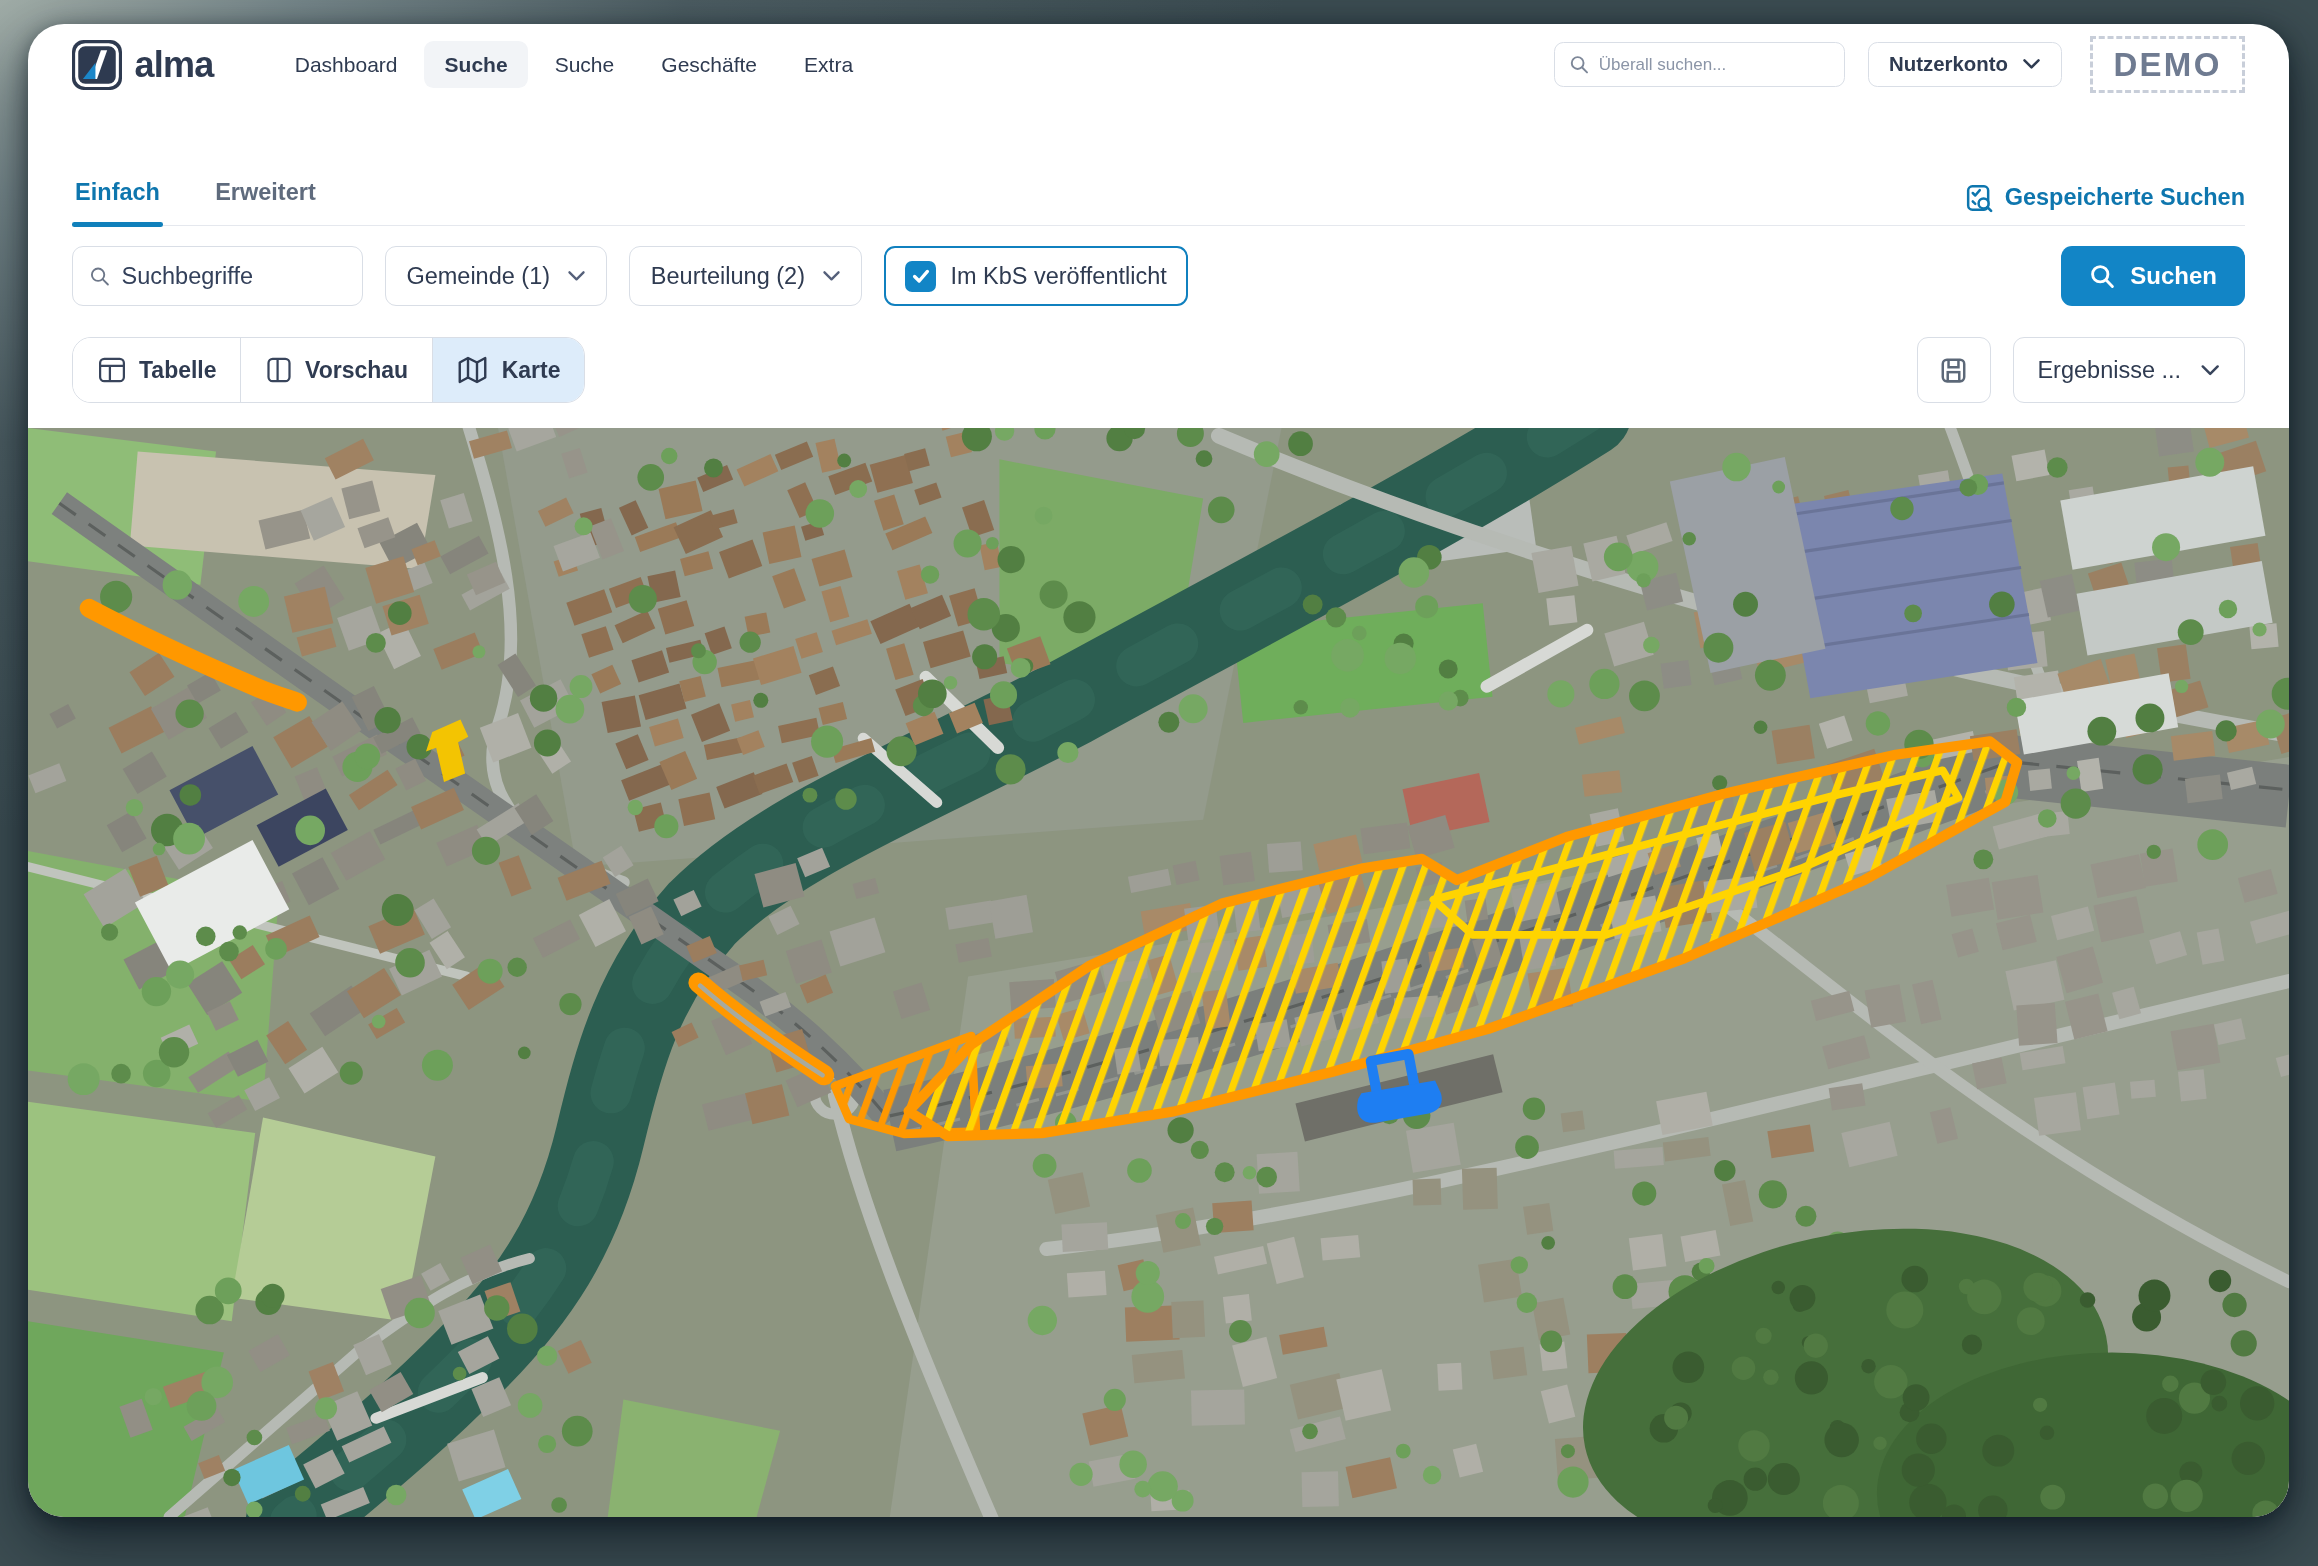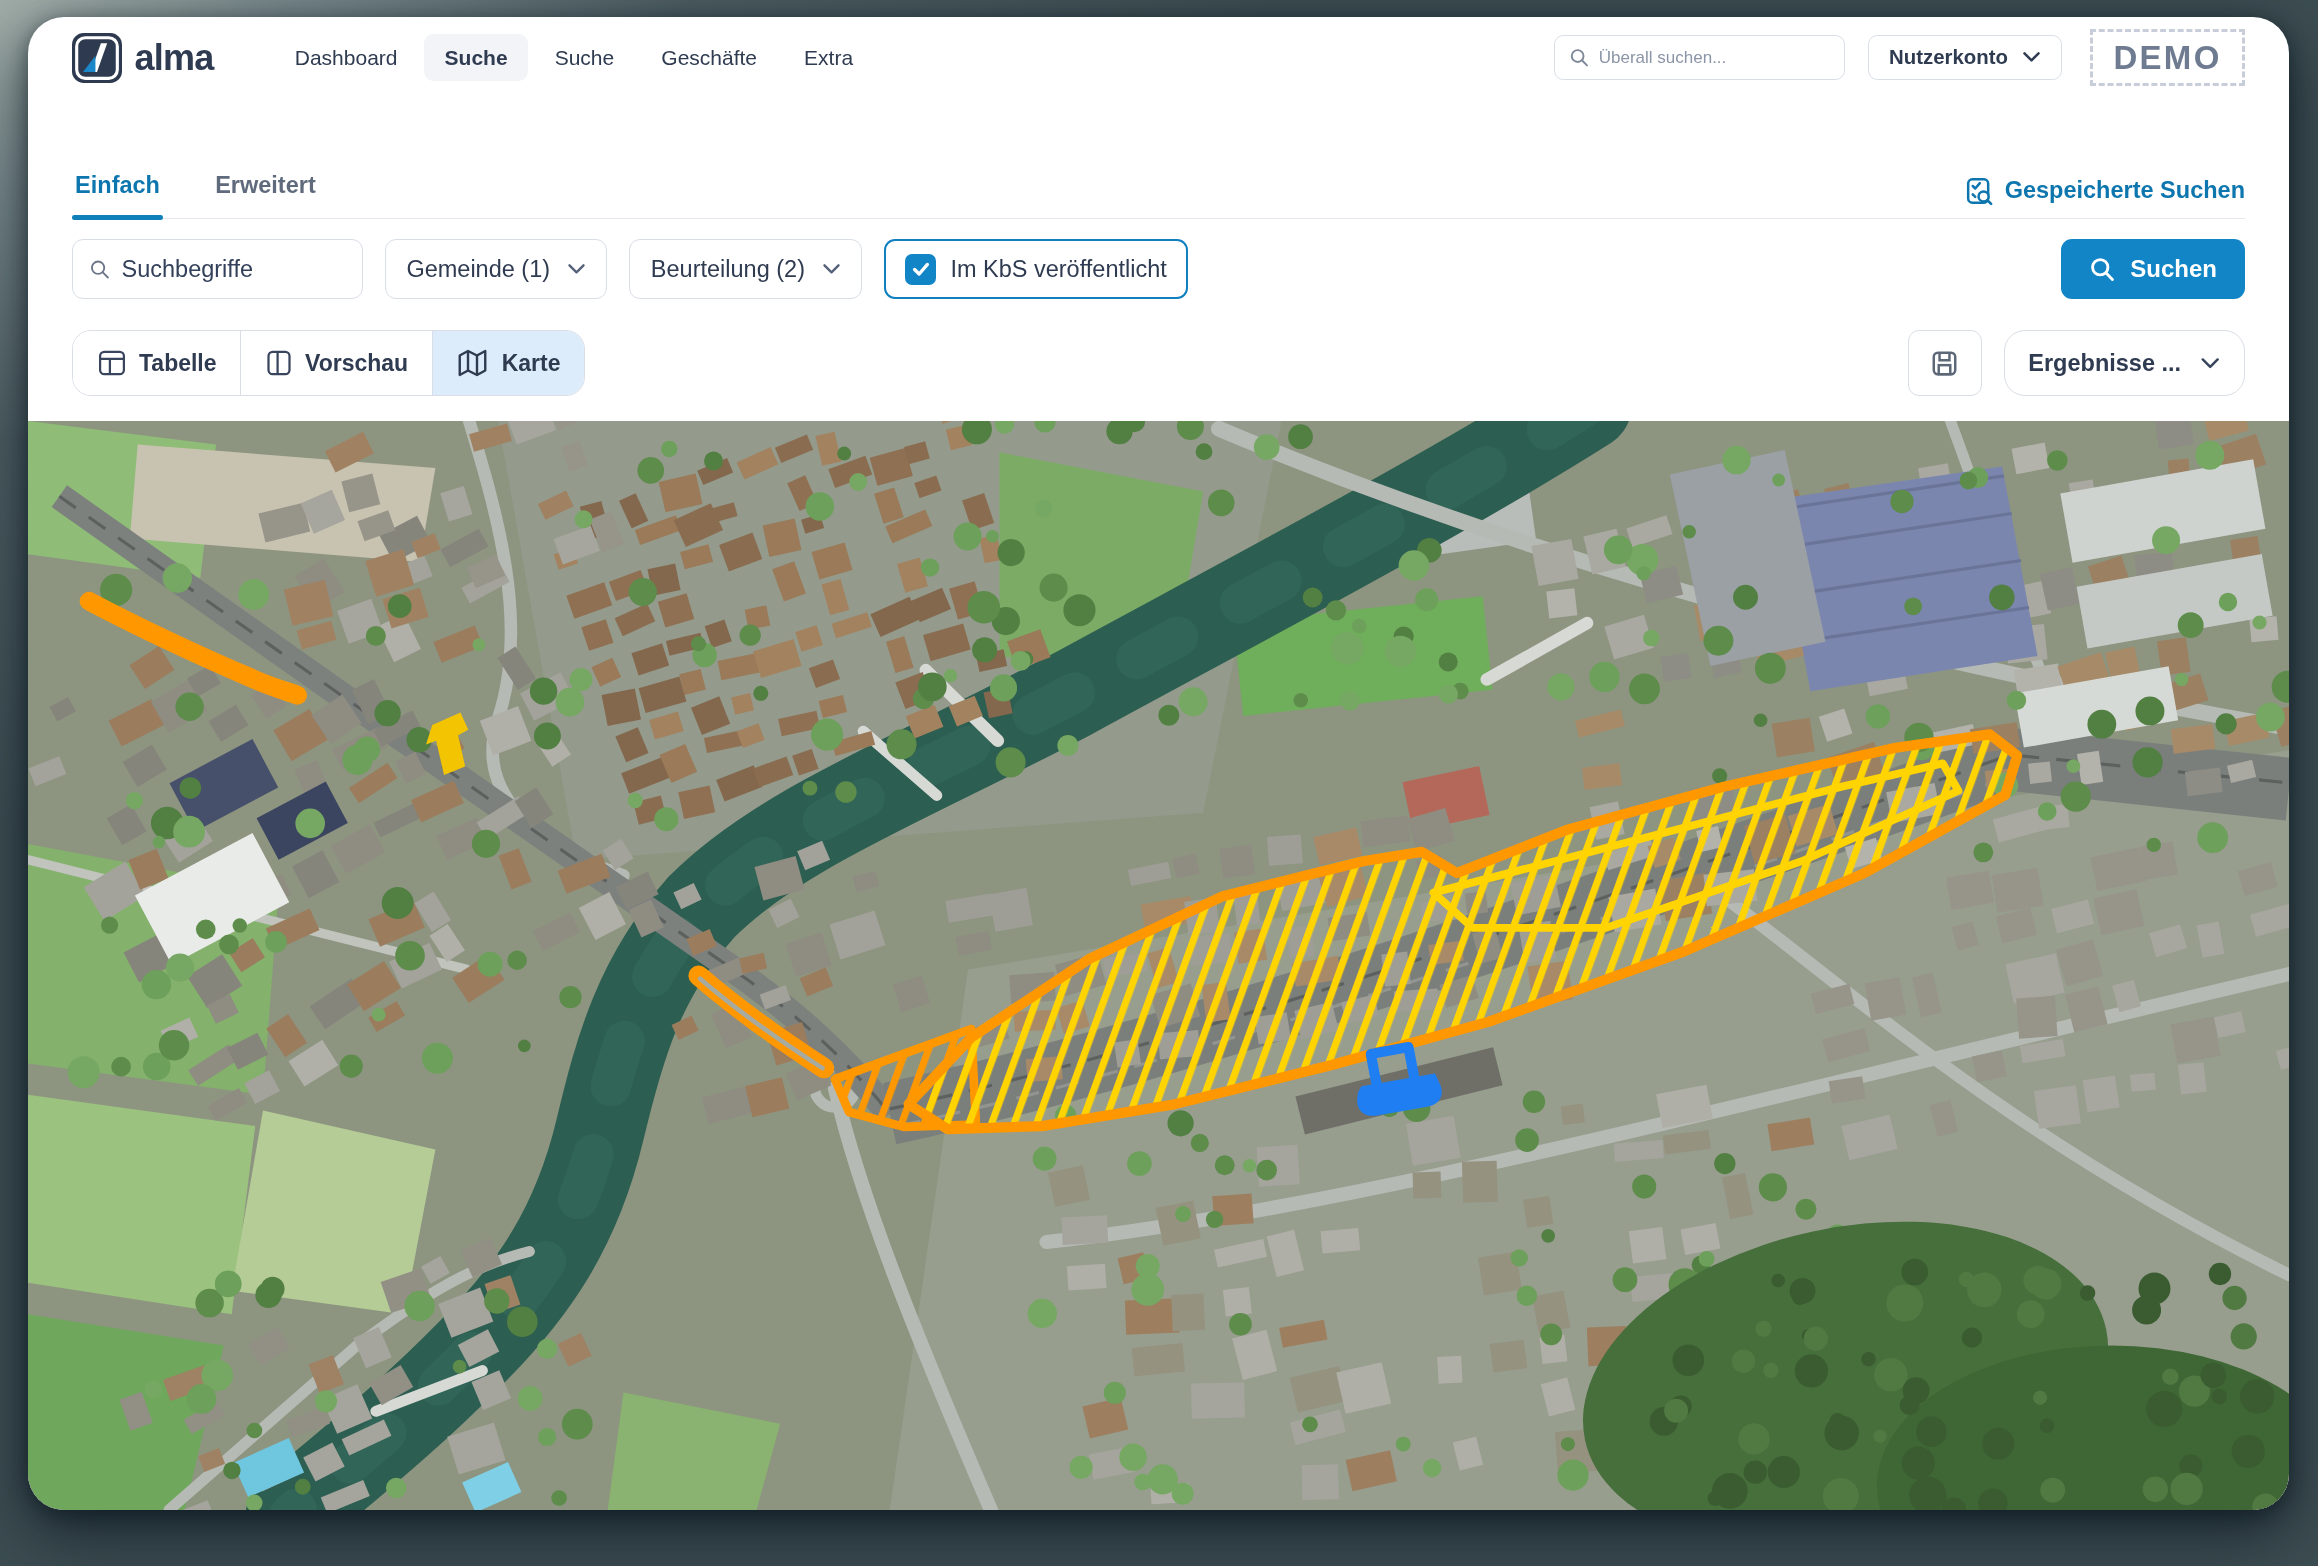--- a/index.html
+++ b/index.html
@@ -4,21 +4,21 @@
 <style>
   * { margin:0; padding:0; box-sizing:border-box; }
   html,body { width:2319px; height:1567px; overflow:hidden; }
   body {
     font-family:"Liberation Sans", sans-serif;
     background:#46575c;
     background-image: radial-gradient(1332px 862px at -2% -2%, #aab5ae 0%, #76878a 26%, #4c5d62 55%, #3c4d52 100%);
     position:relative;
   }
   .app {
-    position:absolute; left:28px; top:17px; width:2261px; height:1493px;
+    position:absolute; left:28px; top:24px; width:2261px; height:1493px;
     background:#ffffff; border-radius:36px;
     box-shadow:0 23.5px 63px rgba(5,15,25,.62), 0 4.7px 19px rgba(5,15,25,.45);
     overflow:hidden;
   }
   .spacer { flex:1; }
 
   
   .topbar { height:81px; display:flex; align-items:center; padding:0 44px; }
   .logo { width:50px; height:50px; display:block; }
   .brand-name { font-size:36px; font-weight:bold; color:#2f3b51; margin-left:12.5px; letter-spacing:-0.8px; }
@@ -49,21 +49,21 @@
   .checkbox { width:31px; height:31px; background:#1285c6; border-radius:7px; display:flex; align-items:center; justify-content:center; flex:none; }
   .search-btn { margin-left:auto; height:60px; background:#1285c6; color:#fff; border:none; border-radius:11px; font-size:24px; font-weight:700; display:flex; align-items:center; gap:14px; padding:0 28px; font-family:inherit; cursor:pointer; }
 
   
   .toolbar-row { margin:31px 44px 0; display:flex; align-items:center; }
   .segmented { display:flex; border:1.6px solid #d9dee6; border-radius:19px; overflow:hidden; height:66px; background:#fff; }
   .seg { display:flex; align-items:center; gap:12.5px; padding:0 23.5px; font-size:23px; font-weight:600; color:#2f3b51; background:#fff; border-right:1.6px solid #d9dee6; cursor:pointer; }
   .seg:last-child { border-right:0; }
   .seg.active { background:#ddecfa; }
   .save-view { margin-left:auto; width:74px; height:66px; border:1.6px solid #d9dee6; border-radius:11px; display:flex; align-items:center; justify-content:center; background:#fff; cursor:pointer; }
-  .results-dd { margin-left:22px; height:66px; border:1.6px solid #d9dee6; border-radius:21px; display:flex; align-items:center; gap:19px; padding:0 23.5px; font-size:23.5px; font-weight:700; color:#2f3b51; background:#fff; cursor:pointer; }
+  .results-dd { margin-left:22px; height:66px; border:1.6px solid #d9dee6; border-radius:11px; display:flex; align-items:center; gap:19px; padding:0 23.5px; font-size:23.5px; font-weight:400; color:#2f3b51; background:#fff; cursor:pointer; }
 
   
   .map-wrap { position:absolute; left:0; right:0; top:404px; bottom:0; border-radius:0 0 36px 36px; overflow:hidden; background:#8d9580; }
   .map-wrap svg.mapsvg { width:100%; height:100%; display:block; }
 </style>
 </head>
 <body>
 
 <div class="app">
 

